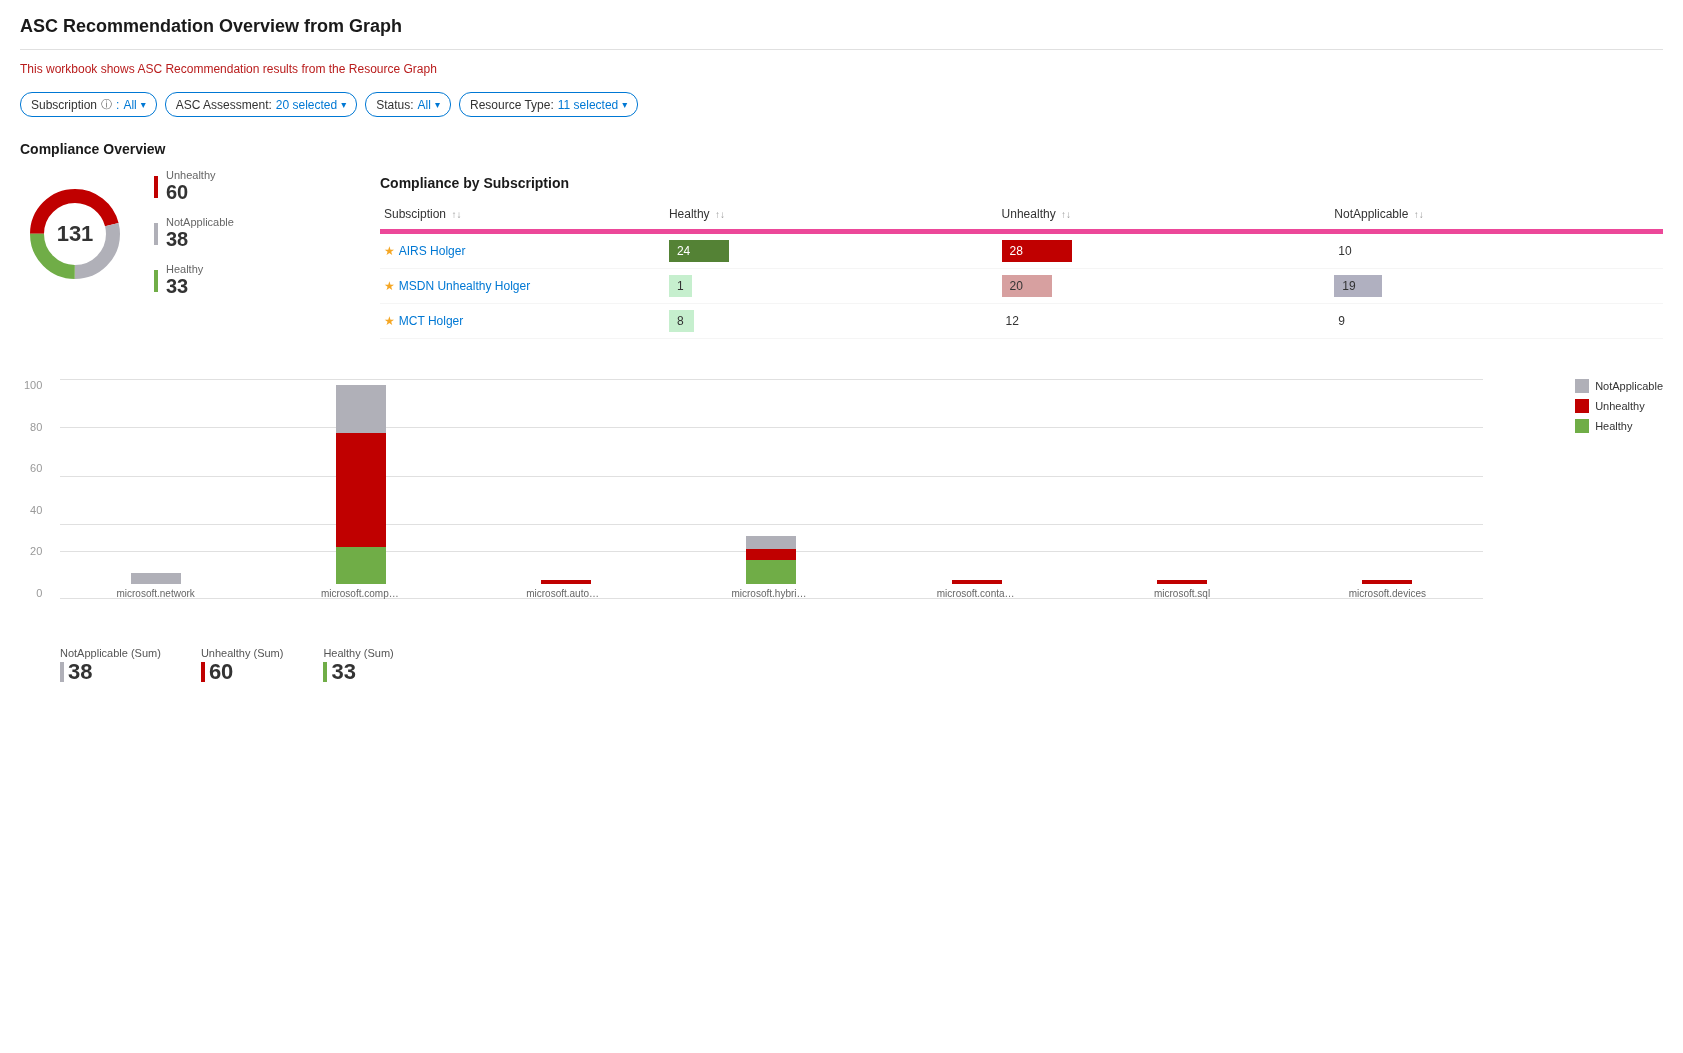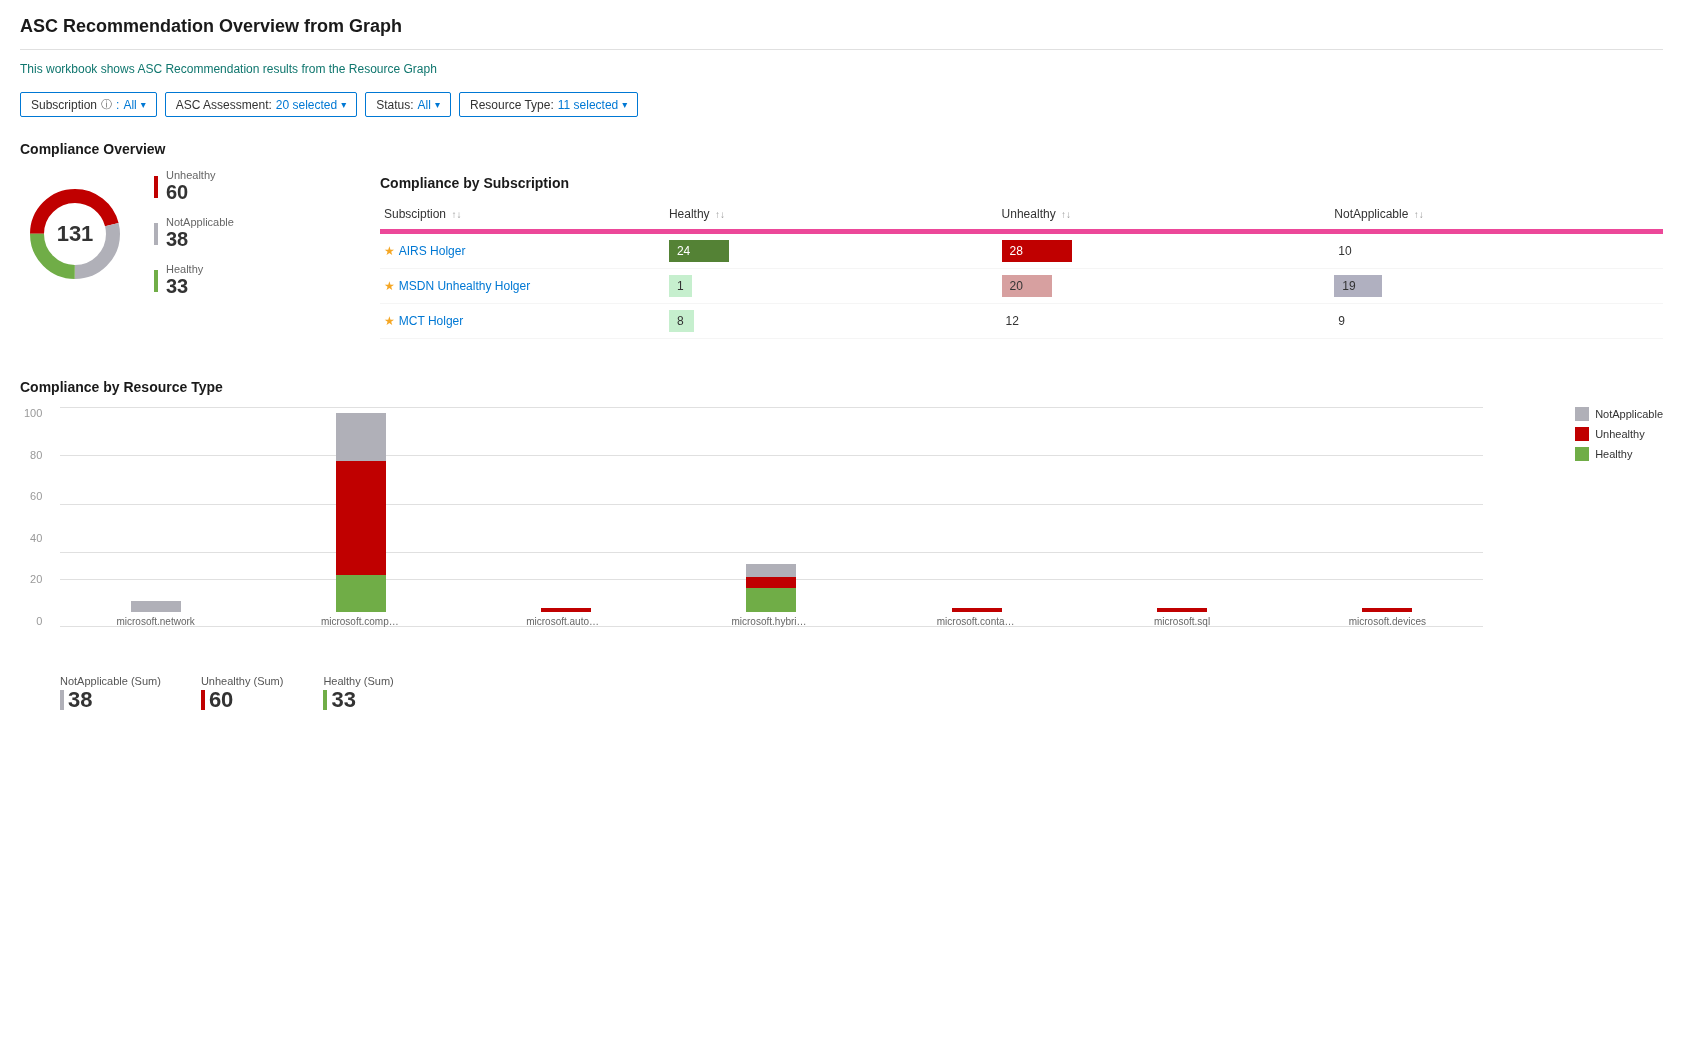--- a/index.html
+++ b/index.html
@@ -1,29 +1,29 @@
 <!DOCTYPE html>
 <html><head>
   <meta charset="utf-8">
   <style>
     * { box-sizing: border-box; margin: 0; padding: 0; }
     body { font-family: 'Segoe UI', Arial, sans-serif; font-size: 13px; color: #333; background: #fff; }
 
     .page { padding: 16px 20px; }
 
     h1 { font-size: 18px; font-weight: 600; margin-bottom: 8px; color: #1a1a1a; }
-    .subtitle { font-size: 12px; color: #0f766e; margin-bottom: 16px; }
+    .subtitle { font-size: 12px; color: #b91c1c; margin-bottom: 16px; }
 
     .filters { display: flex; gap: 8px; margin-bottom: 24px; flex-wrap: wrap; }
     .filter-btn {
       border: 1px solid #0078d4;
       background: #fff;
       color: #0078d4;
       padding: 4px 10px;
-      border-radius: 2px;
+      border-radius: 12px;
       cursor: pointer;
       font-size: 12px;
       display: flex;
       align-items: center;
       gap: 4px;
     }
     .filter-btn .label { color: #333; }
     .filter-btn .value { color: #0078d4; font-weight: 500; }
 
     .section-title { font-size: 14px; font-weight: 600; margin-bottom: 12px; color: #1a1a1a; }
@@ -214,21 +214,20 @@
                 </div></td>
               <td><span class="plain-num">12</span></td>
               <td><span class="plain-num">9</span></td>
             </tr>
           </tbody>
       </table>
     </div>
   </div>
 
   <div class="chart-section">
-    <div class="section-title">Compliance by Resource Type</div>
     <div class="chart-area">
       <div style="position:relative; height:240px; margin-left:40px; margin-right:180px;">
 
         <div style="position:absolute;left:-36px;top:0;height:220px;display:flex;flex-direction:column;justify-content:space-between;align-items:flex-end;">
           <span class="y-label">100</span>
           <span class="y-label">80</span>
           <span class="y-label">60</span>
           <span class="y-label">40</span>
           <span class="y-label">20</span>
           <span class="y-label">0</span>

